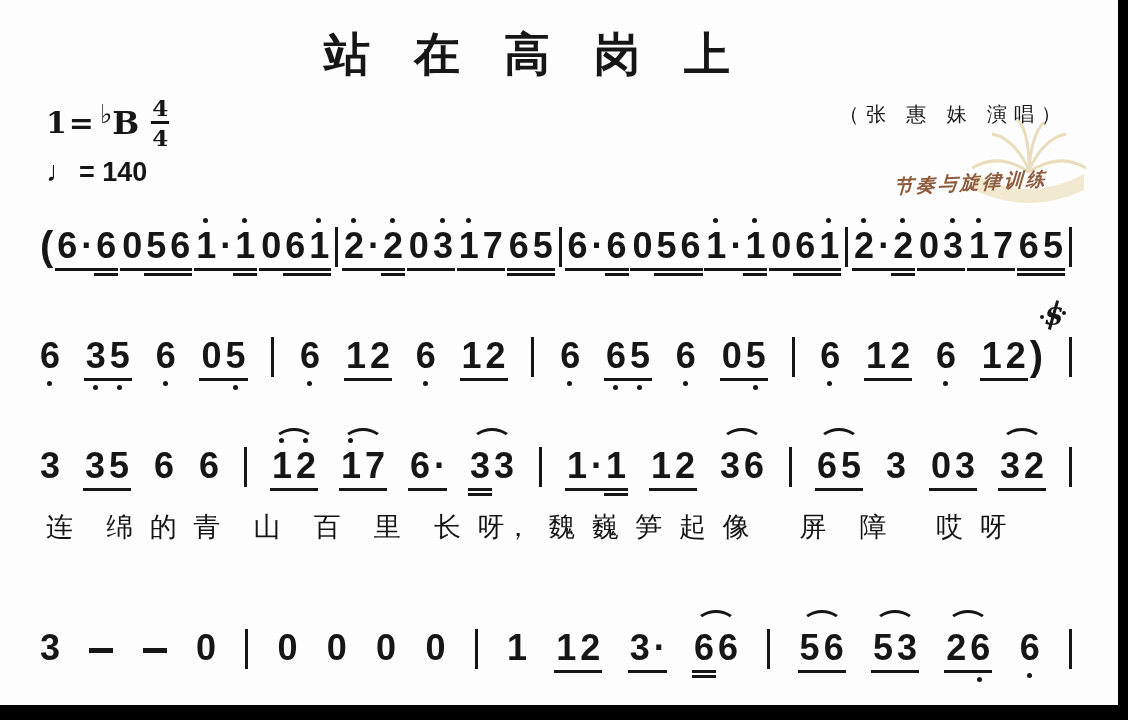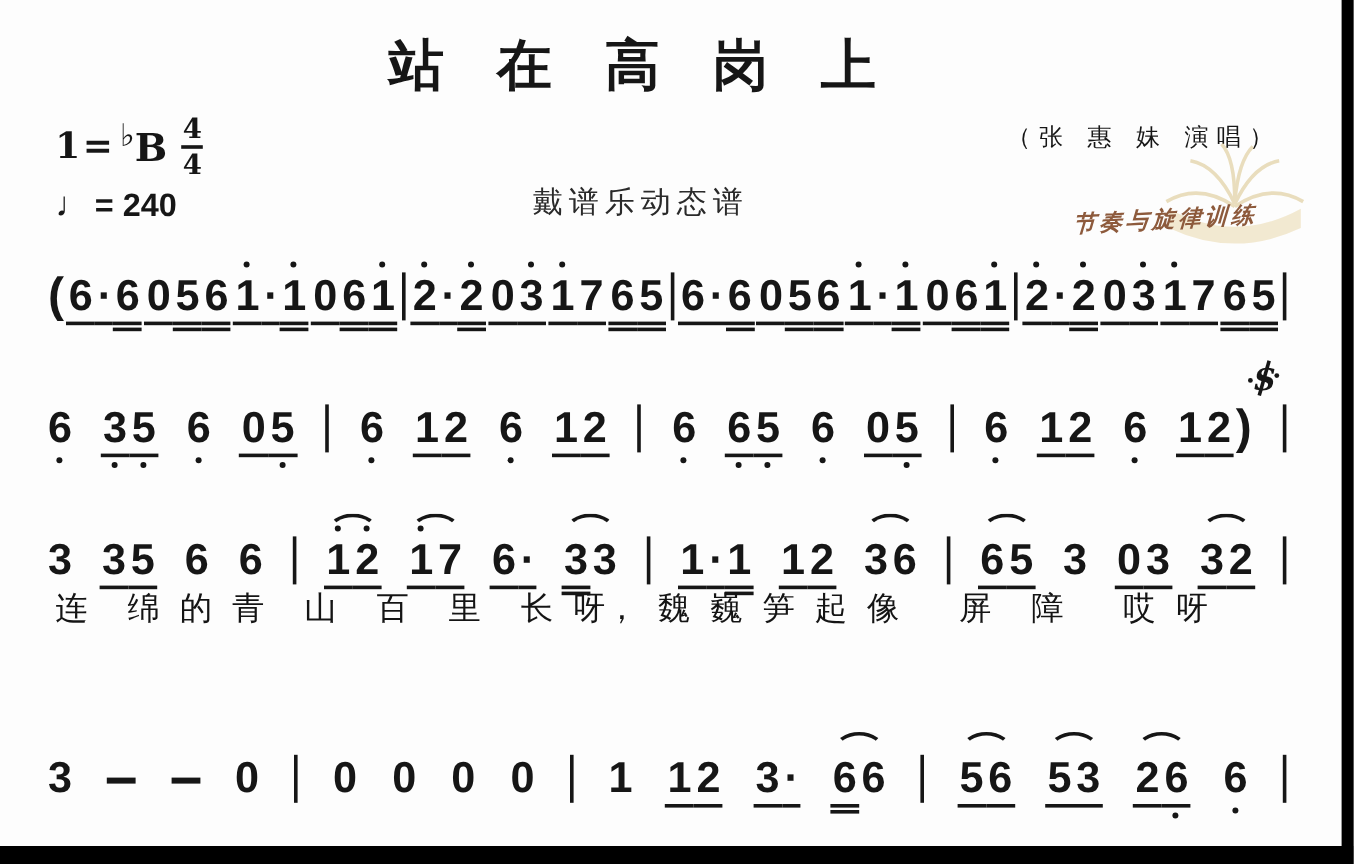--- a/index.html
+++ b/index.html
@@ -59,45 +59,44 @@
   .paren{font-weight:bold;font-size:40px;line-height:36px;font-family:"Liberation Sans",sans-serif;}
   .endwrap{position:relative;display:inline-flex;align-items:flex-end;}
   .segno{position:absolute;left:-26px;top:-34px;width:18px;height:28px;}
   .segno b{position:absolute;left:2px;top:-1px;font:italic 700 25px "DejaVu Serif",serif;}
   .segno .sline{position:absolute;left:9px;top:-3px;width:2.5px;height:30px;background:#161616;transform:rotate(16deg);}
   .segno .sd{position:absolute;width:4px;height:4px;border-radius:50%;background:#161616;}
   .segno .sd1{left:-3px;top:12px;} .segno .sd2{right:-5px;top:8px;}
 
   
   .lyr{position:absolute;left:46px;white-space:pre;font-size:27px;color:#141414;word-spacing:8px;
-       font-family:"DejaVu Serif","Liberation Serif",serif;}
+       font-family:"DejaVu Serif","Liberation Serif",serif;margin-top:20px;}
   #lyrA{top:489px;} #lyrB{top:525px;} #lyrC{top:671px;}
 </style>
 </head>
 <body>
 
 <div class="page">
 
   <div id="title">站 在 高 岗 上</div>
   <div id="subtitle">（张 惠 妹 演唱）</div>
-  <div id="brand">戴谱乐动态谱</div>
 
   <span id="keysig">
     <span class="kpre">1=</span>
     <span class="flat">♭</span>
     <span class="kletter">B</span>
     <span class="frac">
       <b>4</b>
       <i class="fbar"></i>
       <b>4</b>
     </span>
   </span>
 
   <span id="tempo">
-    <span class="tnote">♩</span><span>= 240</span>
+    <span class="tnote">♩</span><span>= 140</span>
   </span>
 
   <div id="wm">
     <svg width="150" height="110" viewBox="0 0 150 110">
       <g fill="none" stroke="#d9c48a" stroke-width="3">
         <path d="M20 62 Q75 92 130 62 L130 78 Q75 104 20 78 Z" fill="#ead9ae" stroke="none"></path>
         <path d="M75 60 Q45 40 18 56"></path>
         <path d="M75 60 Q105 40 132 56"></path>
         <path d="M75 58 Q60 26 38 22"></path>
         <path d="M75 58 Q90 26 112 22"></path>

